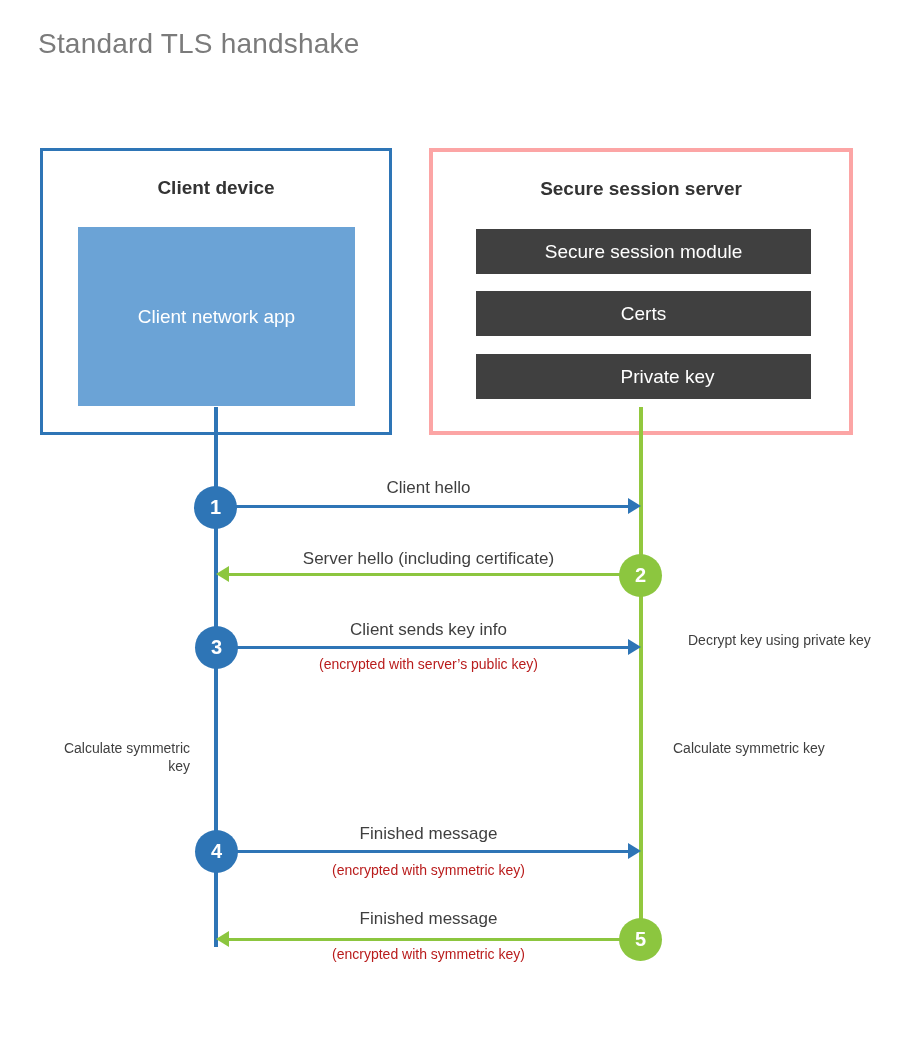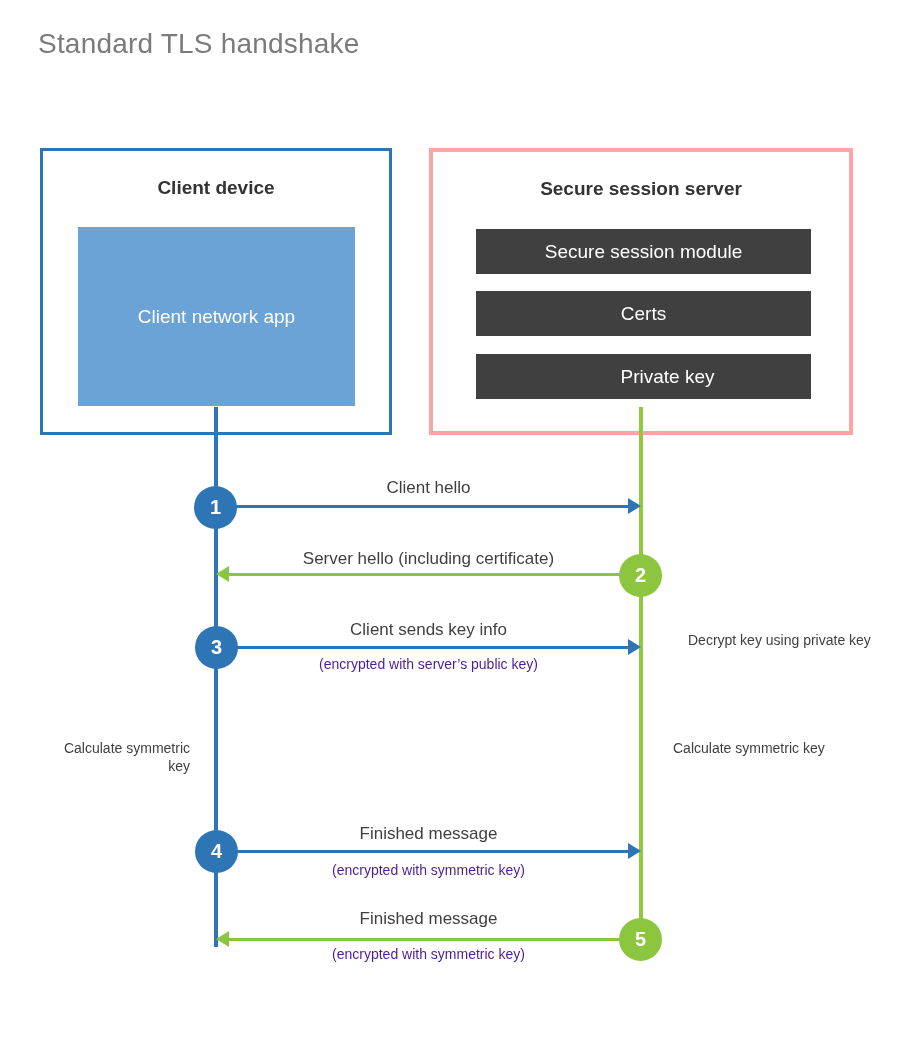--- a/index.html
+++ b/index.html
@@ -175,21 +175,21 @@
     position: absolute;
     text-align: center;
     font-size: 17px;
     color: #3f3f3f;
     white-space: nowrap;
   }
   .msg-sub {
     position: absolute;
     text-align: center;
     font-size: 14px;
-    color: #4c1d95;
+    color: #b91c1c;
     white-space: nowrap;
   }
 
   .m1 { left: 216px; top: 478px; width: 425px; }
   .m2 { left: 216px; top: 549px; width: 425px; }
   .m3 { left: 216px; top: 620px; width: 425px; }
   .m3s { left: 216px; top: 656px; width: 425px; }
   .m4 { left: 216px; top: 824px; width: 425px; }
   .m4s { left: 216px; top: 862px; width: 425px; }
   .m5 { left: 216px; top: 909px; width: 425px; }

